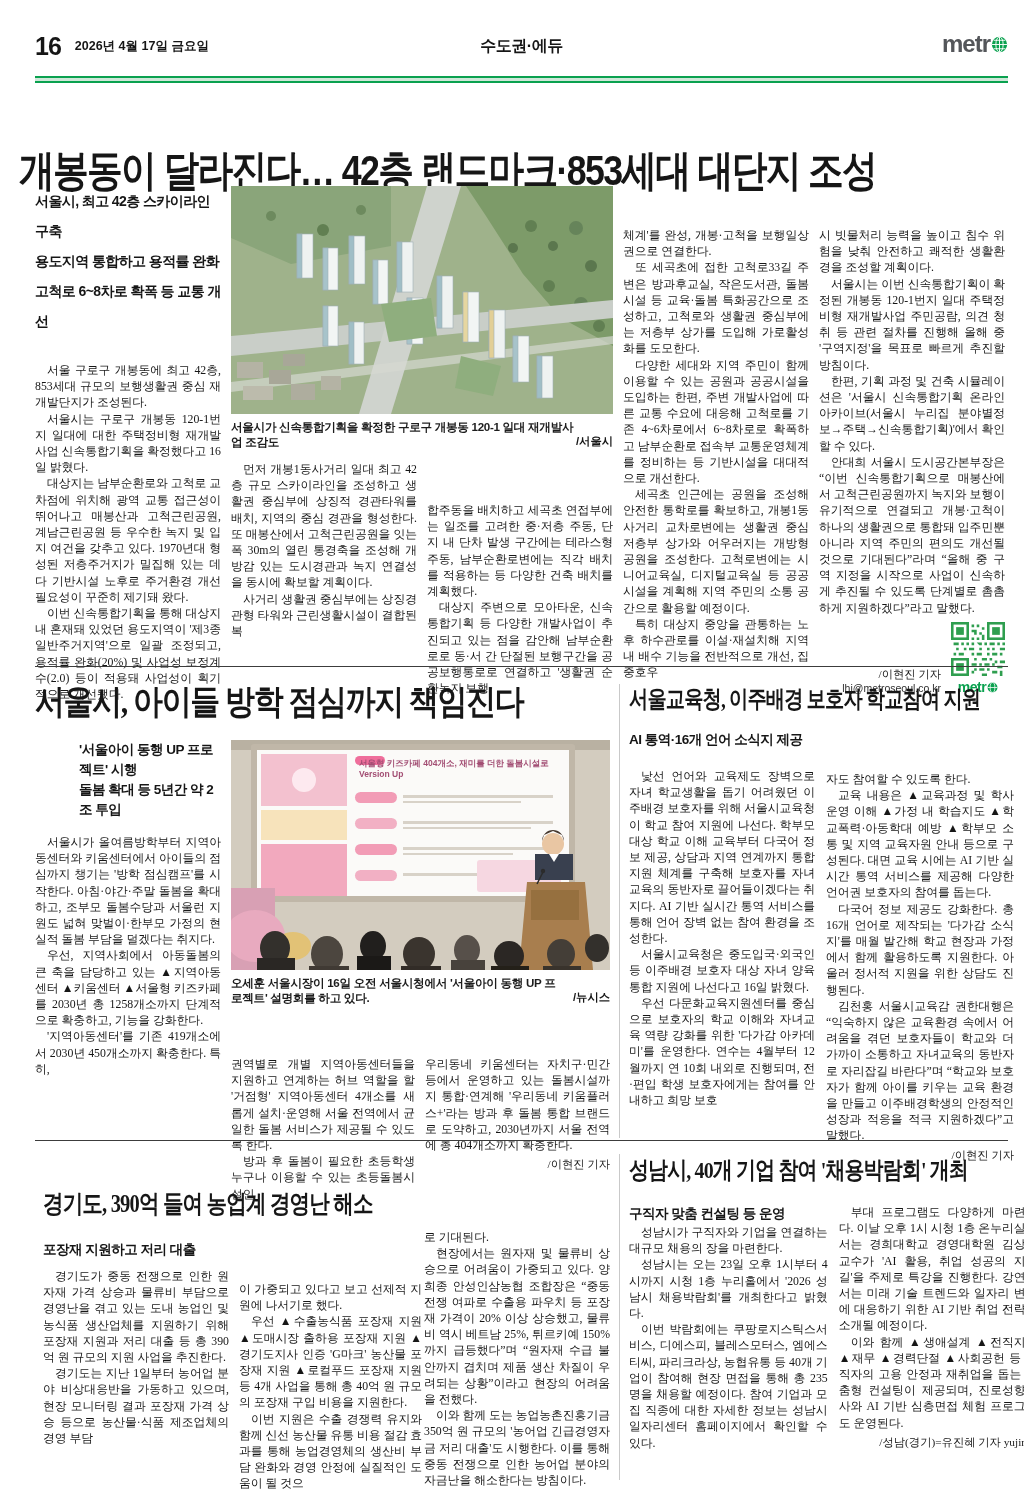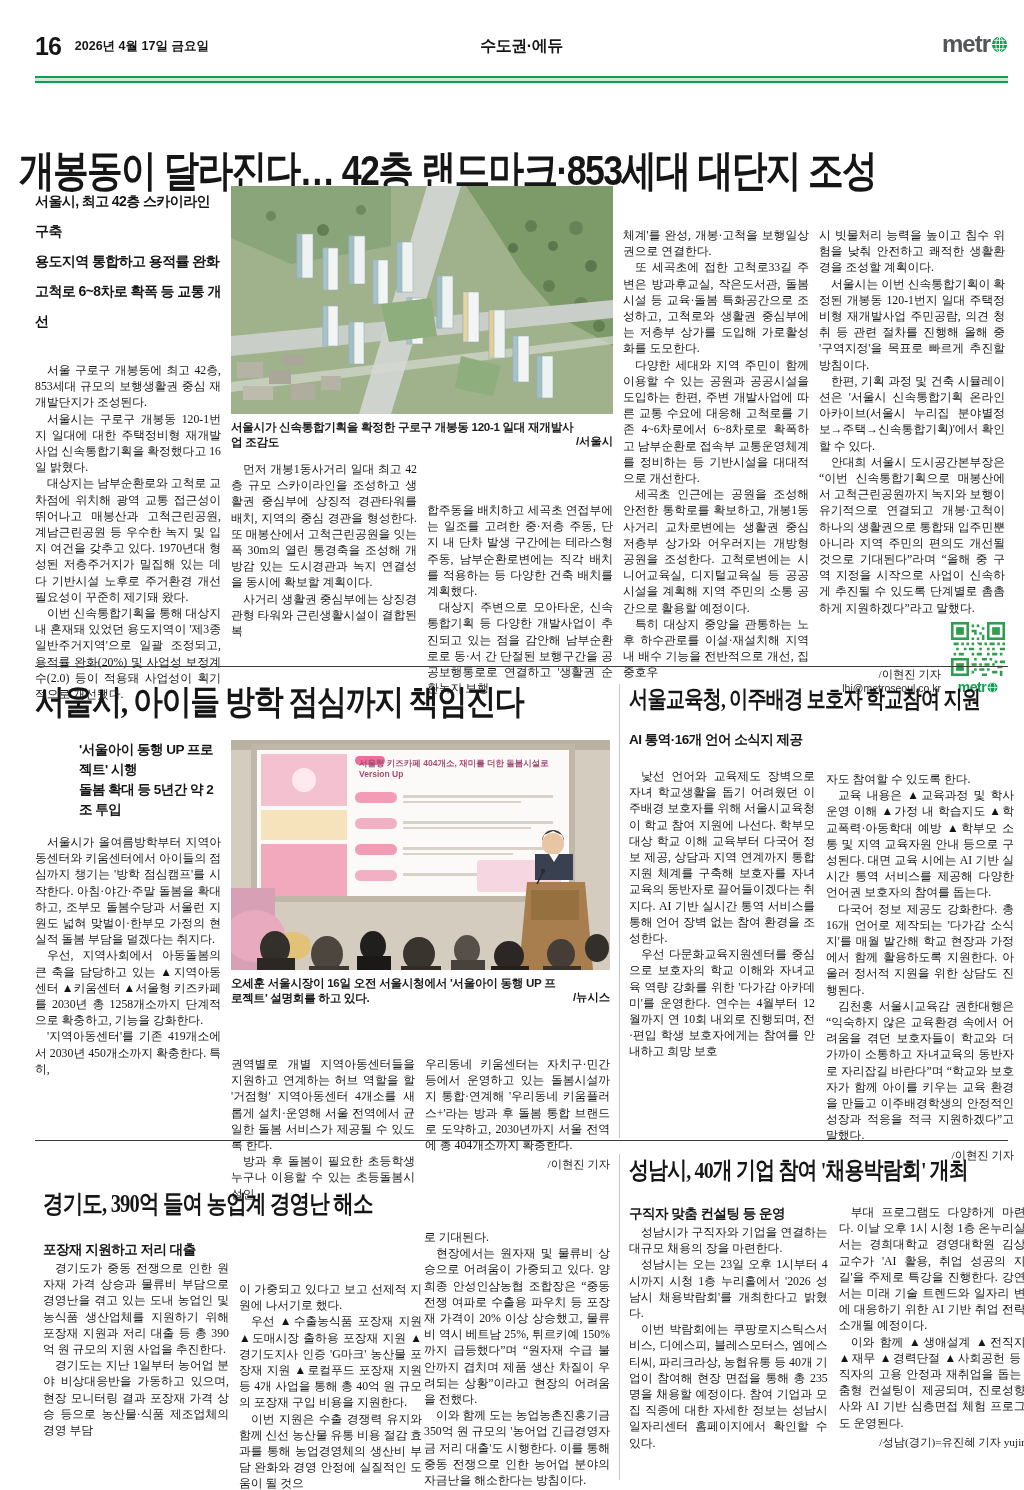--- a/index.html
+++ b/index.html
@@ -64,21 +64,21 @@
   .a3 h2{margin:4px 0 16px 0;font:800 24px/30px "Liberation Serif",serif;letter-spacing:-1px;
          white-space:nowrap;transform:scaleX(0.80);transform-origin:0 0;}
   .a3-cols{display:flex;gap:11px;}
   .a3 .subhead{margin-bottom:18px;}
   
   .a4{width:575px;flex:0 0 auto;padding-top:38px;box-sizing:border-box;display:flex;gap:2px;justify-content:flex-end;}
   .a4-left{width:379px;flex:0 0 auto;}
   .a4 h2{margin:0 0 20px 0;font:800 25px/32px "Liberation Serif",serif;letter-spacing:-1px;
          white-space:nowrap;transform:scaleX(0.82);transform-origin:0 0;}
   .a4-cols{display:flex;gap:10px;}
-  .a4 .subhead{margin-bottom:0;}
+  .a4 .subhead{margin-bottom:8px;}
   .a4col3{width:186px;flex:0 0 auto;}
   
   .a5{flex:1;padding-top:4px;}
   .a5 h2{margin:0 0 18px 0;font:800 24px/32px "Liberation Serif",serif;letter-spacing:-1px;
          white-space:nowrap;transform:scaleX(0.83);transform-origin:0 0;}
   .a5-cols{display:flex;gap:11px;}
   .a5 .subhead{}
   .a5col{flex:1;}
 </style>
 </head>
@@ -340,20 +340,21 @@
     </div>
 
     <div class="vdiv"></div>
 
     <div class="a3 bodytext">
       <h2>서울교육청, 이주배경 보호자 학교참여 지원</h2>
       <div class="a3-cols">
         <div class="col">
           <div class="subhead">AI 통역·16개 언어 소식지 제공</div>
           <p>낯선 언어와 교육제도 장벽으로 자녀 학교생활을 돕기 어려웠던 이주배경 보호자를 위해 서울시교육청이 학교 참여 지원에 나선다. 학부모 대상 학교 이해 교육부터 다국어 정보 제공, 상담과 지역 연계까지 통합 지원 체계를 구축해 보호자를 자녀교육의 동반자로 끌어들이겠다는 취지다. AI 기반 실시간 통역 서비스를 통해 언어 장벽 없는 참여 환경을 조성한다.</p>
+          <p>서울시교육청은 중도입국·외국인 등 이주배경 보호자 대상 자녀 양육 통합 지원에 나선다고 16일 밝혔다.</p>
           <p>우선 다문화교육지원센터를 중심으로 보호자의 학교 이해와 자녀교육 역량 강화를 위한 '다가감 아카데미'를 운영한다. 연수는 4월부터 12월까지 연 10회 내외로 진행되며, 전·편입 학생 보호자에게는 참여를 안내하고 희망 보호</p>
         </div>
         <div class="col" style="width:188px">
           <p class="cont">자도 참여할 수 있도록 한다.</p>
           <p>교육 내용은 ▲교육과정 및 학사 운영 이해 ▲가정 내 학습지도 ▲학교폭력·아동학대 예방 ▲학부모 소통 및 지역 교육자원 안내 등으로 구성된다. 대면 교육 시에는 AI 기반 실시간 통역 서비스를 제공해 다양한 언어권 보호자의 참여를 돕는다.</p>
           <p>다국어 정보 제공도 강화한다. 총 16개 언어로 제작되는 '다가감 소식지'를 매월 발간해 학교 현장과 가정에서 함께 활용하도록 지원한다. 아울러 정서적 지원을 위한 상담도 진행된다.</p>
           <p>김천홍 서울시교육감 권한대행은 “익숙하지 않은 교육환경 속에서 어려움을 겪던 보호자들이 학교와 더 가까이 소통하고 자녀교육의 동반자로 자리잡길 바란다”며 “학교와 보호자가 함께 아이를 키우는 교육 환경을 만들고 이주배경학생의 안정적인 성장과 적응을 적극 지원하겠다”고 말했다.</p>
           <div class="byline">/이현진 기자</div>
         </div>
       </div>

